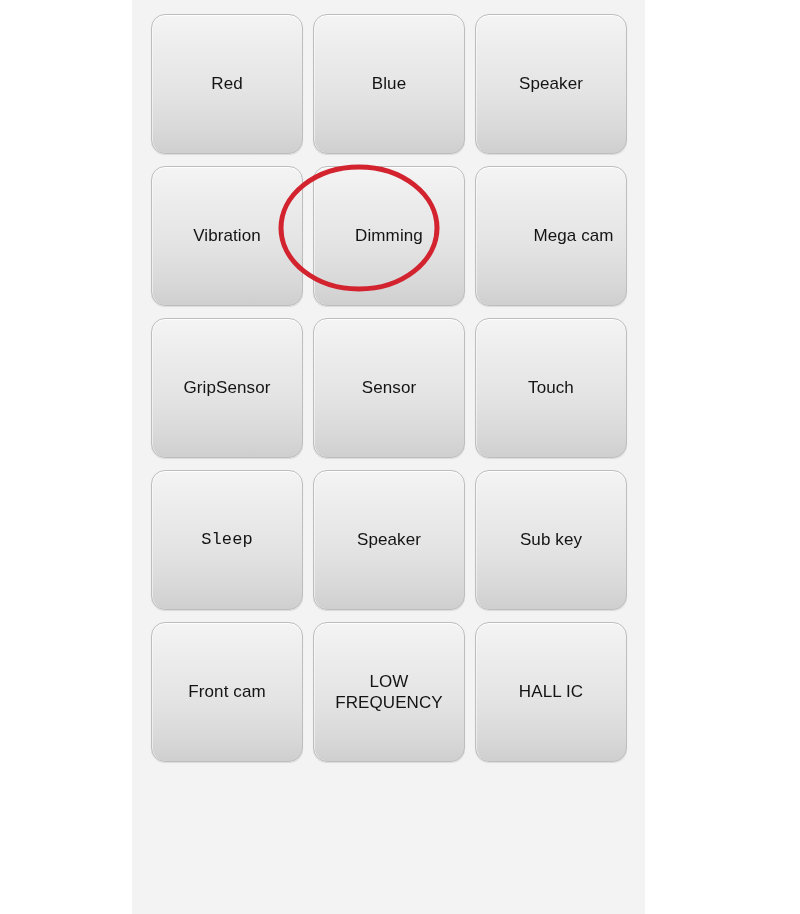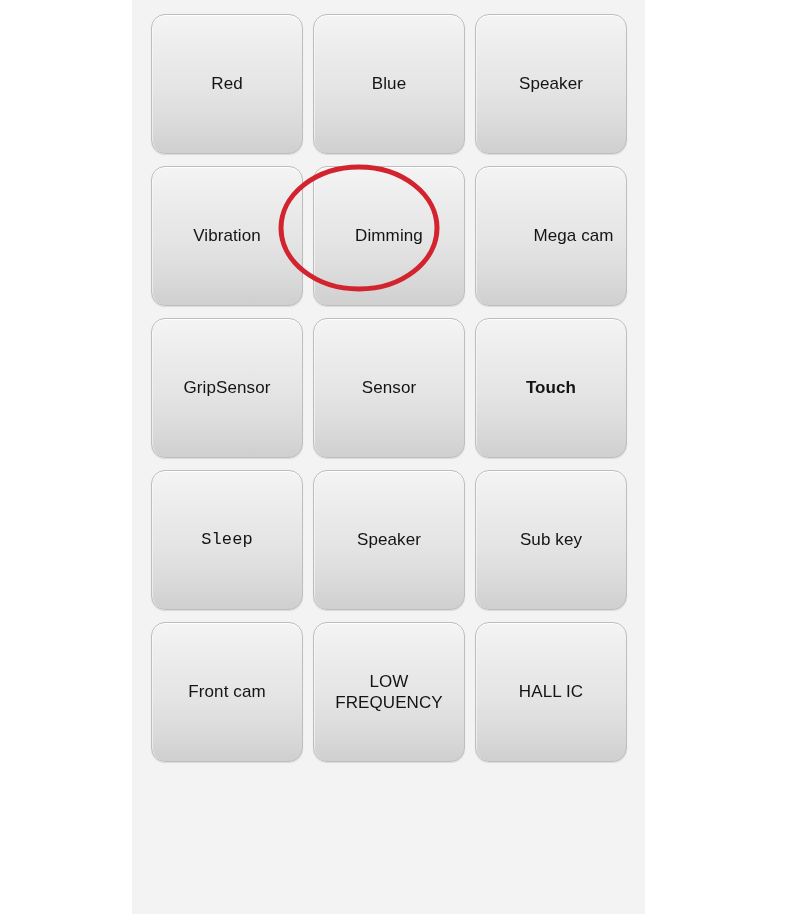--- a/index.html
+++ b/index.html
@@ -113,21 +113,21 @@
         </div>
         <div class="cell" style="color: rgb(20, 20, 20); padding-left: 45px;">
           <span class="label">Mega cam</span>
         </div>
         <div class="cell" style="color: rgb(20, 20, 20);">
           <span class="label">GripSensor</span>
         </div>
         <div class="cell" style="color: rgb(20, 20, 20);">
           <span class="label">Sensor</span>
         </div>
-        <div class="cell" style="color: rgb(20, 20, 20); font-weight: bold;">
+        <div class="cell" style="color: rgb(20, 20, 20);">
           <span class="label">Touch</span>
         </div>
         <div class="cell" style="color: rgb(20, 20, 20); font-family: Liberation Mono, monospace;">
           <span class="label">Sleep</span>
         </div>
         <div class="cell" style="color: rgb(20, 20, 20);">
           <span class="label">Speaker</span>
         </div>
         <div class="cell" style="color: rgb(20, 20, 20);">
           <span class="label">Sub key</span>

